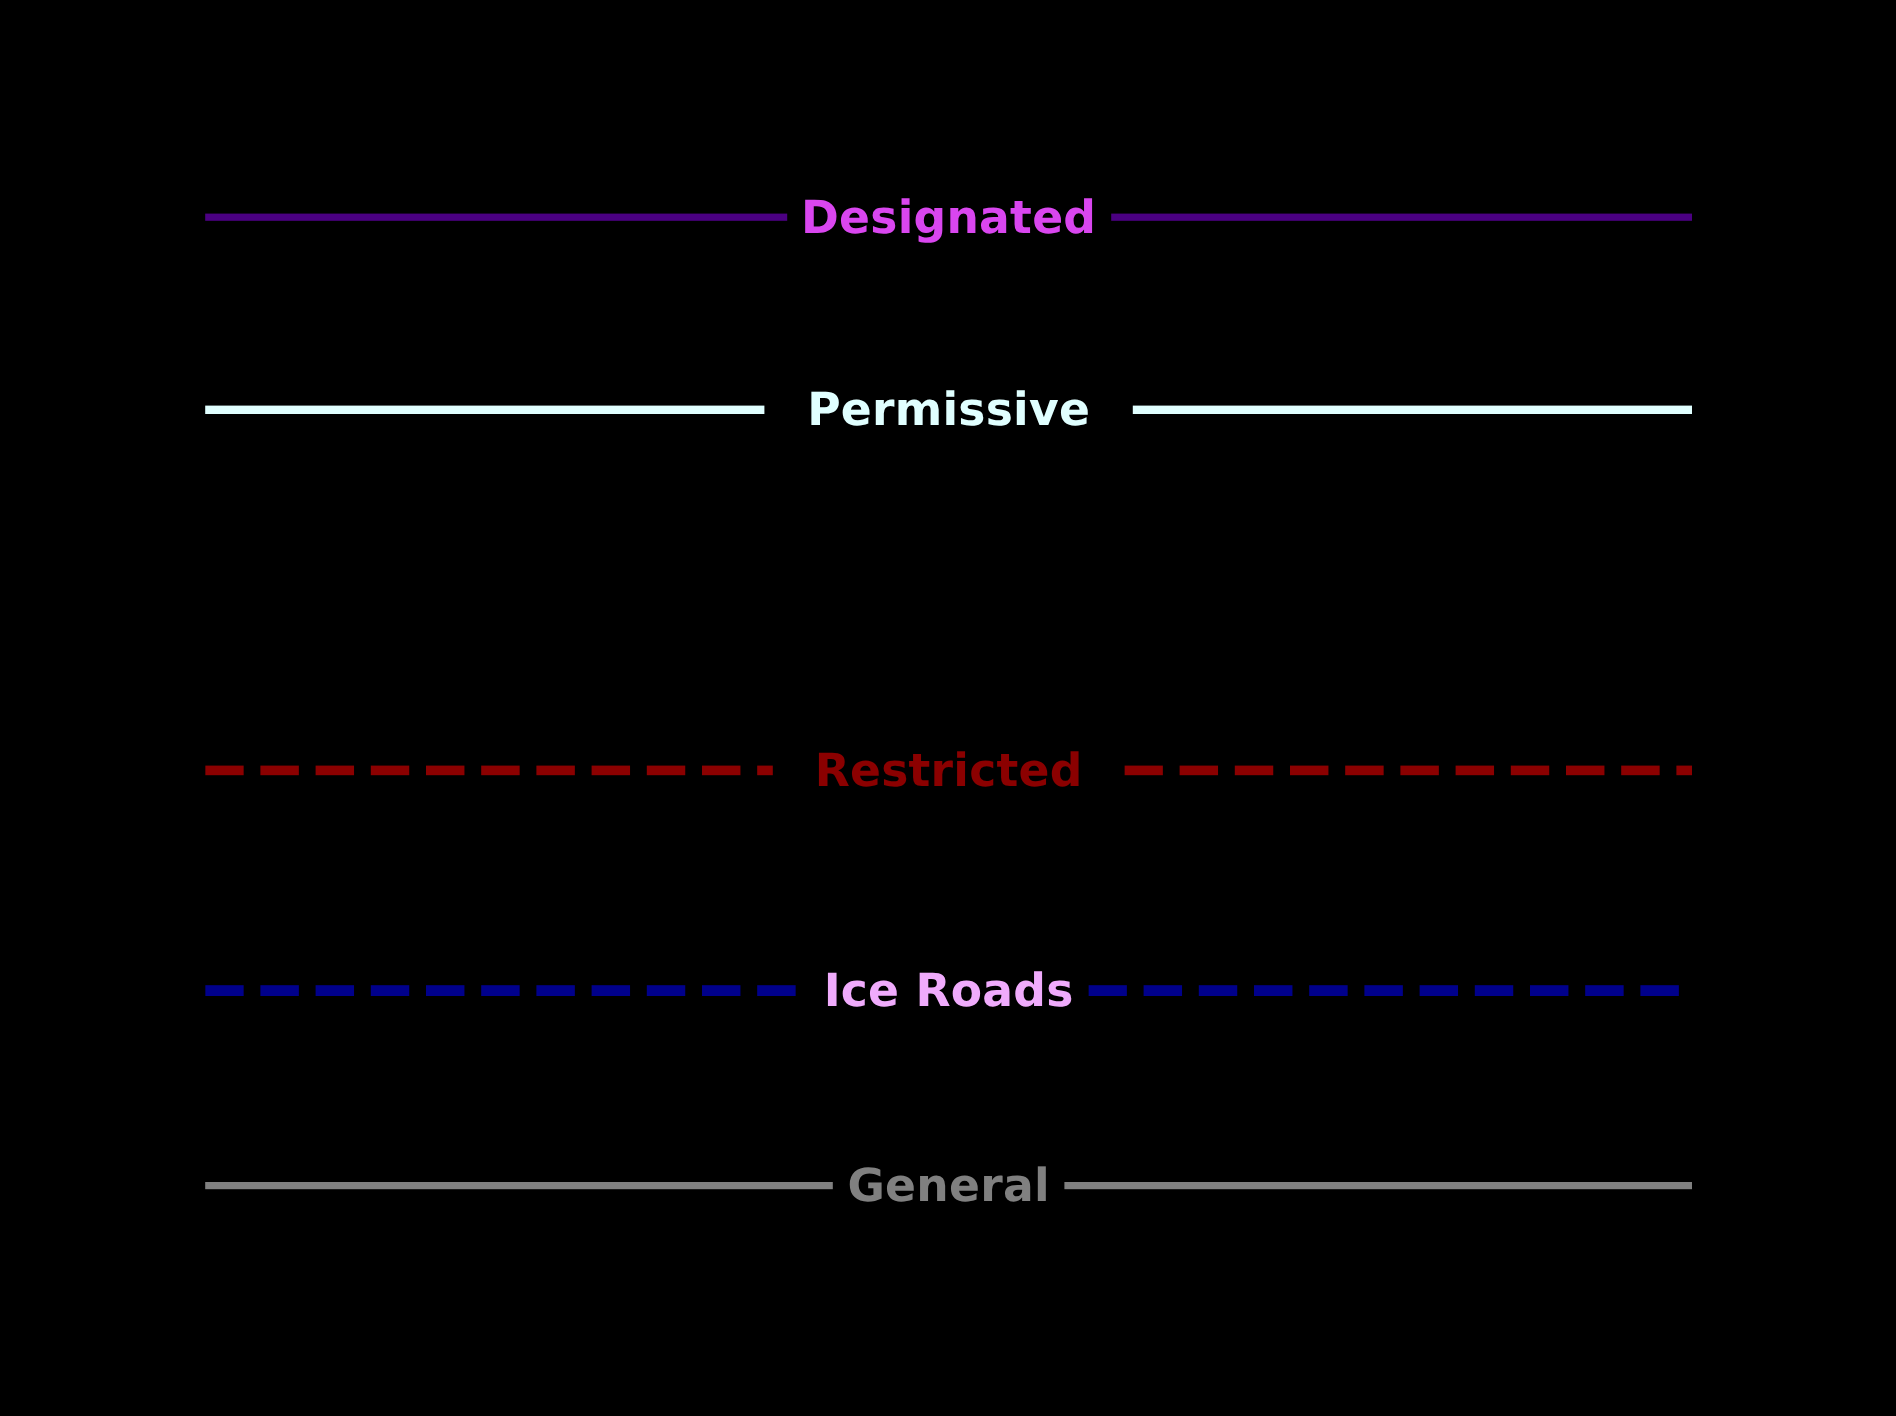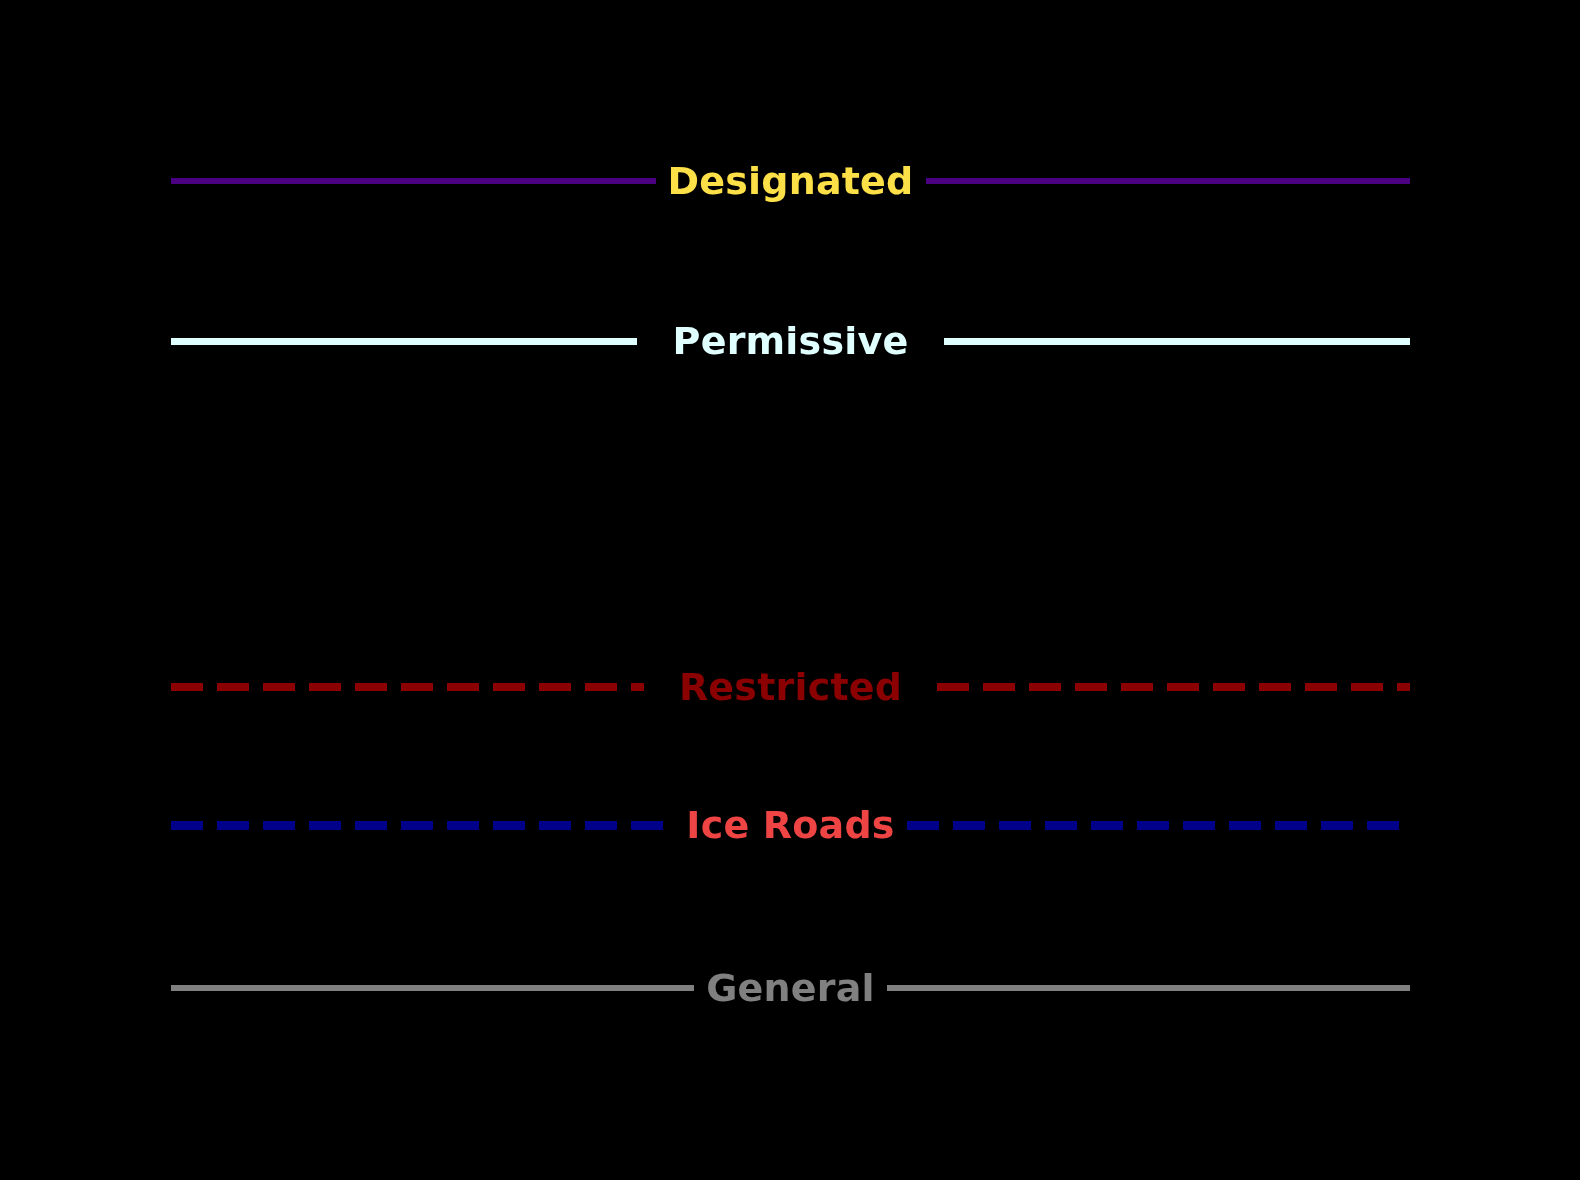--- a/index.html
+++ b/index.html
@@ -50,40 +50,40 @@
     background-position: left center;
   }
 </style>
 </head>
 <body>
 
 <div id="legend-root" style="background: rgb(0, 0, 0);">
 
   <div class="legend-row" style="left: 171px; width: 1239px; height: 64px; top: 149px;">
     <span class="legend-line ls-solid" style="height: 6px; background-image: none; background-color: rgb(75, 0, 130);"></span>
-    <span class="legend-label" style="color: #fde047;">Designated</span>
+    <span class="legend-label" style="color: #d946ef;">Designated</span>
     <span class="legend-line ls-solid" style="height: 6px; background-image: none; background-color: rgb(75, 0, 130);"></span>
   </div>
 
   <div class="legend-row" style="left: 171px; width: 1239px; height: 64px; top: 309px; gap: 24px;">
     <span class="legend-line ls-solid" style="height: 7px; background-image: none; background-color: rgb(224, 255, 255);"></span>
     <span class="legend-label" style="color: rgb(224, 255, 255);">Permissive</span>
     <span class="legend-line ls-solid" style="height: 7px; background-image: none; background-color: rgb(224, 255, 255);"></span>
   </div>
 
 
-  <div class="legend-row" style="left: 171px; width: 1239px; height: 64px; top: 655px; gap: 23px;">
+  <div class="legend-row" style="left: 171px; width: 1239px; height: 64px; top: 610px; gap: 23px;">
     <span class="legend-line ls-dashed" style="height: 8px; background-image: repeating-linear-gradient(to right, rgb(139, 0, 0) 0px, rgb(139, 0, 0) 32px, rgba(0, 0, 0, 0) 32px, rgba(0, 0, 0, 0) 46px); background-size: 46px 8px;"></span>
     <span class="legend-label" style="color: rgb(139, 0, 0);">Restricted</span>
     <span class="legend-line ls-dashed" style="height: 8px; background-image: repeating-linear-gradient(to right, rgb(139, 0, 0) 0px, rgb(139, 0, 0) 32px, rgba(0, 0, 0, 0) 32px, rgba(0, 0, 0, 0) 46px); background-size: 46px 8px;"></span>
   </div>
 
   <div class="legend-row" style="left: 171px; width: 1239px; height: 64px; top: 793px;">
     <span class="legend-line ls-dashed" style="height: 9px; background-image: repeating-linear-gradient(to right, rgb(0, 0, 139) 0px, rgb(0, 0, 139) 32px, rgba(0, 0, 0, 0) 32px, rgba(0, 0, 0, 0) 46px); background-size: 46px 9px;"></span>
-    <span class="legend-label" style="color: #ef4444;">Ice Roads</span>
+    <span class="legend-label" style="color: #f0abfc;">Ice Roads</span>
     <span class="legend-line ls-dashed" style="height: 9px; background-image: repeating-linear-gradient(to right, rgb(0, 0, 139) 0px, rgb(0, 0, 139) 32px, rgba(0, 0, 0, 0) 32px, rgba(0, 0, 0, 0) 46px); background-size: 46px 9px;"></span>
   </div>
 
   <div class="legend-row" style="left: 171px; width: 1239px; height: 64px; top: 956px; text-align: right;">
     <span class="legend-line ls-solid" style="height: 6px; background-image: none; background-color: rgb(128, 128, 128);"></span>
     <span class="legend-label" style="color: rgb(128, 128, 128);">General</span>
     <span class="legend-line ls-solid" style="height: 6px; background-image: none; background-color: rgb(128, 128, 128);"></span>
   </div>
 
 </div>

